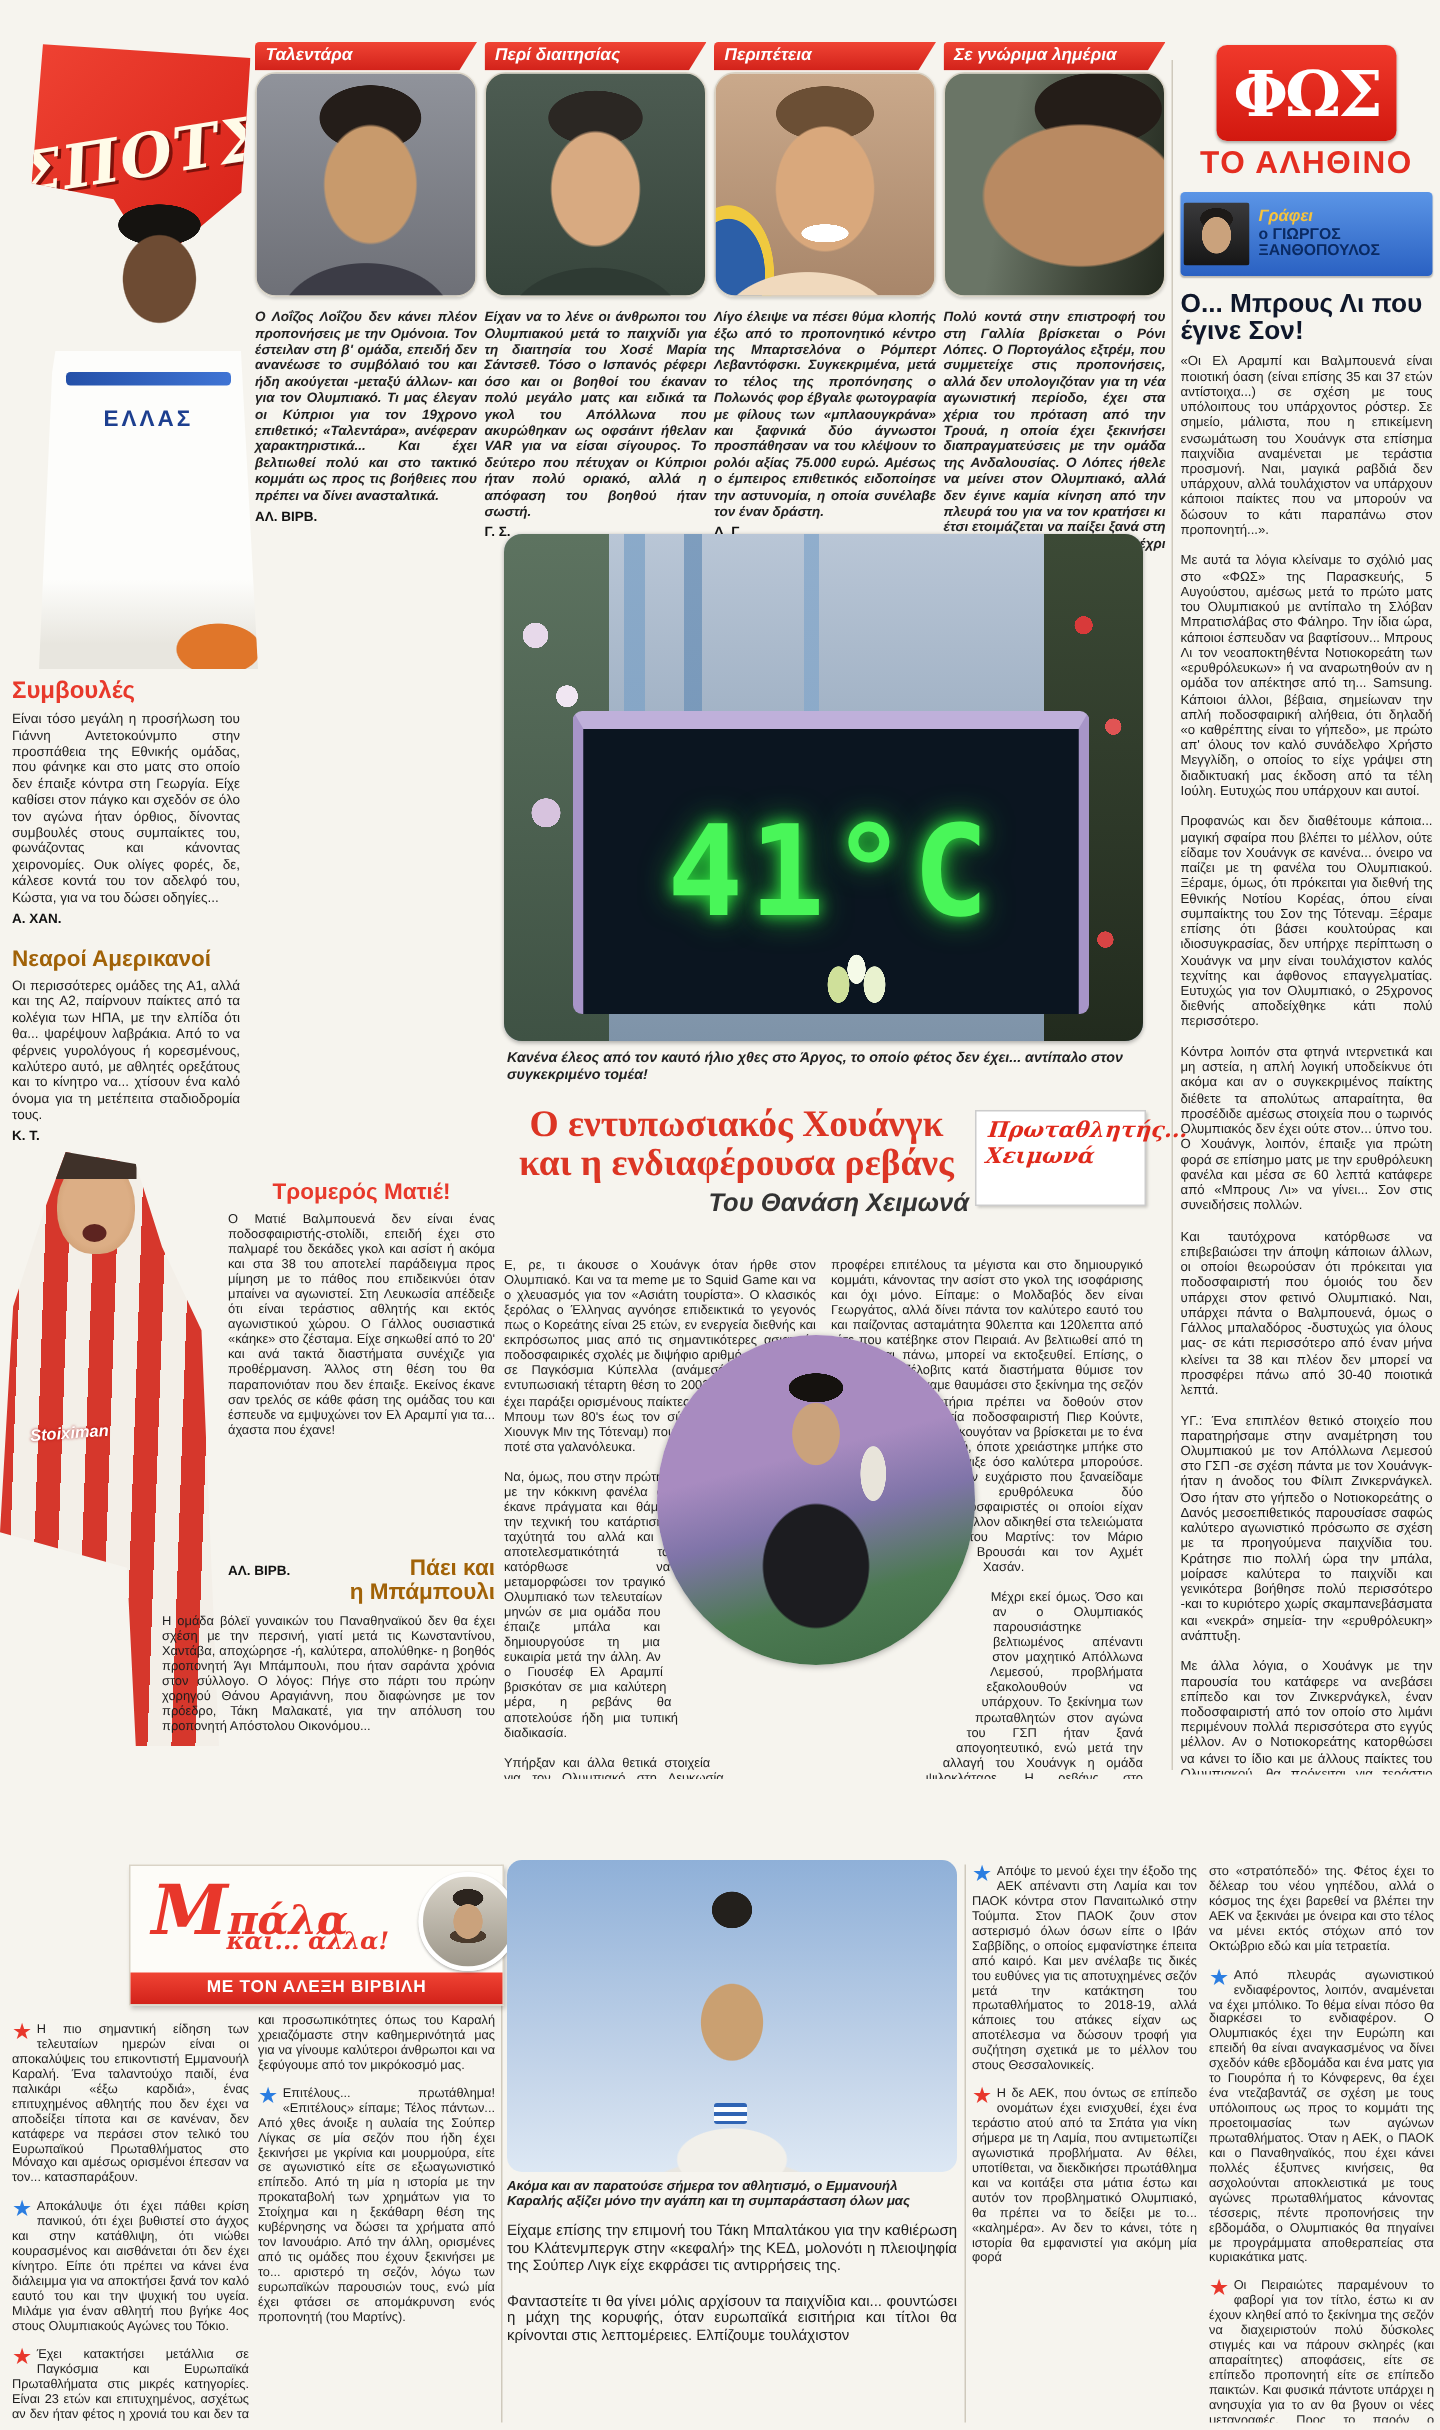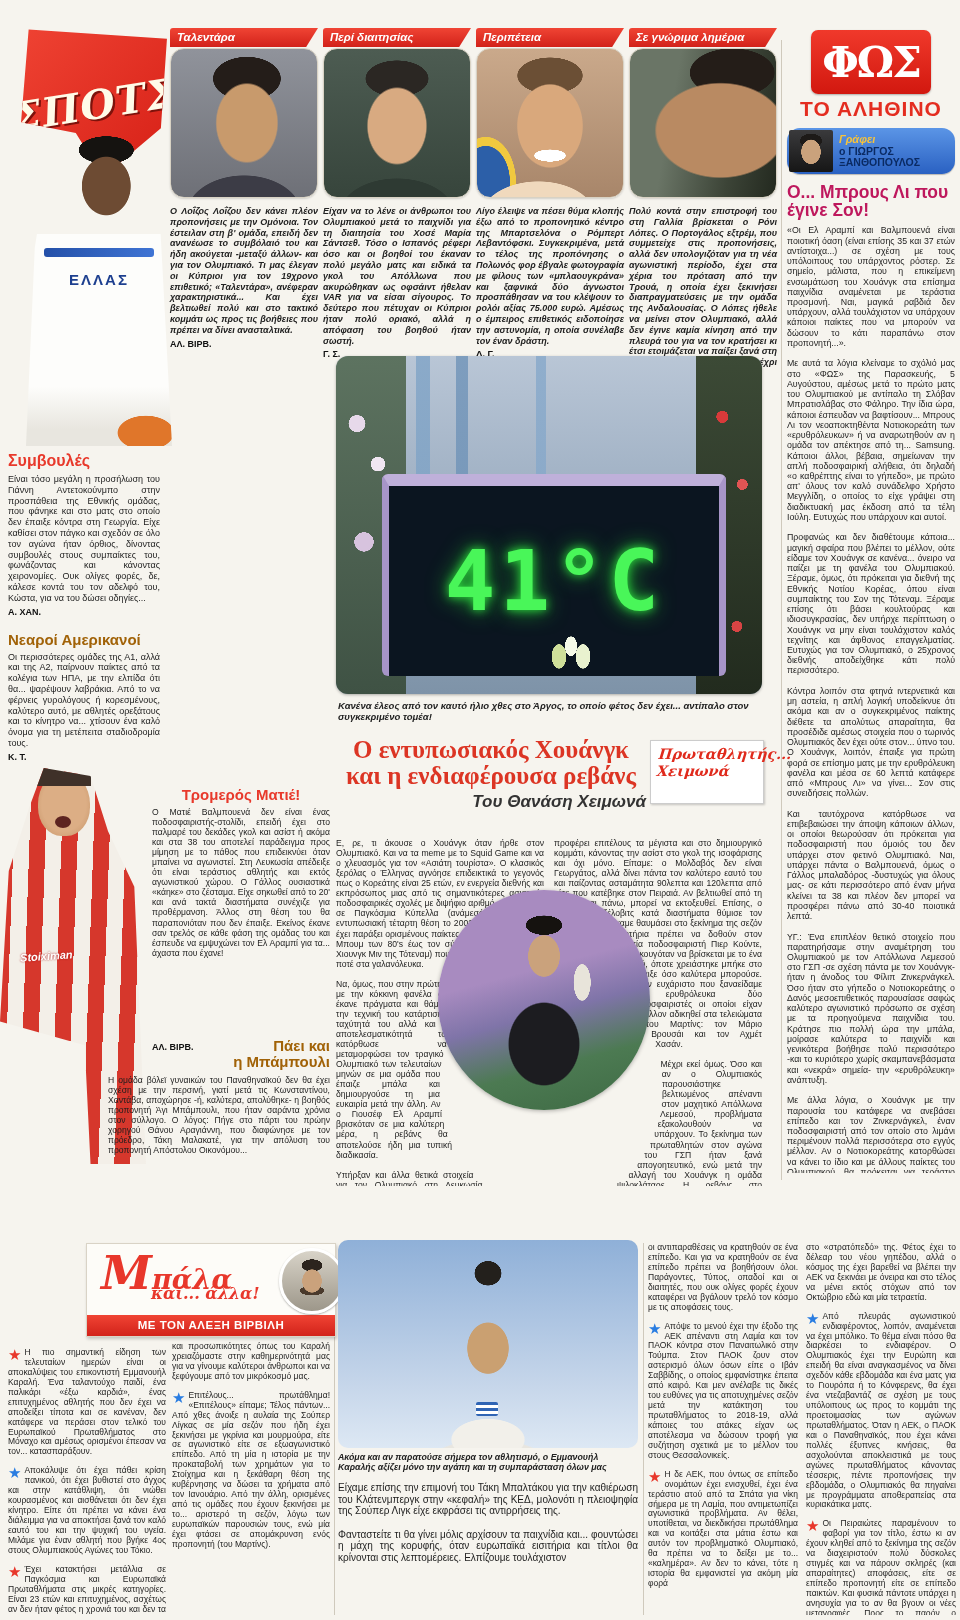--- a/index.html
+++ b/index.html
@@ -54,27 +54,27 @@
        clip-path:polygon(0 0,100% 0,92% 100%,0 100%);border-radius:3px 0 0 0;}
   .tphoto{height:148px;margin-top:1px;}
   .ttext{margin-top:8px;font-size:9px;line-height:1.2;font-style:italic;font-weight:bold;color:#222;}
 
   
   .foscol{left:787px;top:30px;width:168px;}
   .foslogo{width:120px;height:64px;margin:0 auto;background:linear-gradient(#f0392b,#d2180f);
         border-radius:7px;display:flex;align-items:center;justify-content:center;box-shadow:0 1px 2px rgba(0,0,0,.3);}
   .foslogo span{font-family:"DejaVu Serif",serif;font-weight:bold;font-size:42px;color:#fff;letter-spacing:-2px;}
   .fossub{text-align:center;color:#e42d20;font-weight:bold;font-size:21px;letter-spacing:1px;margin-top:3px;}
-  .fosby{margin-top:7px;height:46px;background:linear-gradient(#5b95e6,#2a61c2);border-radius:13px;
+  .fosby{margin-top:7px;height:56px;background:linear-gradient(#5b95e6,#2a61c2);border-radius:3px;
         display:flex;align-items:center;box-shadow:0 1px 1px rgba(0,0,0,.25);}
   .fosby .ph{width:44px;height:42px;margin-left:2px;border-radius:2px;}
   .fosby .t{padding-left:6px;line-height:1.1;}
   .fosby .g{color:#f6c33c;font-weight:bold;font-style:italic;font-size:11px;}
   .fosby .n{color:#0a2a63;font-weight:bold;font-size:10.5px;}
-  .foshead{margin-top:9px;color:#be185d;font-weight:bold;font-size:17.5px;line-height:1.04;}
+  .foshead{margin-top:9px;color:#0f172a;font-weight:bold;font-size:17.5px;line-height:1.04;}
   .fosbody{margin-top:6px;font-size:8.8px;line-height:1.165;height:948px;}
 
   
   .hred{color:#e8392b;font-weight:bold;font-size:16px;margin:0 0 4px 0;}
   .hblue{color:#a16207;font-weight:bold;font-size:15px;margin:0 0 4px 0;}
   .small{font-size:9px;line-height:1.2;}
   .smaller{font-size:8.6px;line-height:1.17;}
 
   
   .giannis{left:26px;top:116px;width:146px;height:330px;
@@ -353,21 +353,20 @@
 
   <div class="abs karalis">
     <div class="flag"></div>
   </div>
   <div class="abs kcaption">Ακόμα και αν παρατούσε σήμερα τον αθλητισμό, ο Εμμανουήλ Καραλής αξίζει μόνο την αγάπη και τη συμπαράσταση όλων μας</div>
   <div class="abs bcol pre" style="left:338px;top:1482px;width:300px;height:132px;font-size:10px;">Είχαμε επίσης την επιμονή του Τάκη Μπαλτάκου για την καθιέρωση του Κλάτενμπεργκ στην «κεφαλή» της ΚΕΔ, μολονότι η πλειοψηφία της Σούπερ Λιγκ είχε εκφράσει τις αντιρρήσεις της.
 
 Φανταστείτε τι θα γίνει μόλις αρχίσουν τα παιχνίδια και... φουντώσει η μάχη της κορυφής, όταν ευρωπαϊκά εισιτήρια και τίτλοι θα κρίνονται στις λεπτομέρειες. Ελπίζουμε τουλάχιστον</div>
 
   <div class="abs bcol" style="left:648px;top:1243px;width:150px;height:372px;">
-    <div class="bitem">οι αντιπαραθέσεις να κρατηθούν σε ένα επίπεδο. Και για να κρατηθούν σε ένα επίπεδο πρέπει να βοηθήσουν όλοι. Παράγοντες, Τύπος, οπαδοί και οι διαιτητές, που ουκ ολίγες φορές έχουν καταφέρει να βγάλουν τρελό τον κόσμο με τις αποφάσεις τους.</div>
     <div class="bitem">
       <span class="star" data-star="blue">★</span>
       <span>Απόψε το μενού έχει την έξοδο της ΑΕΚ απέναντι στη Λαμία και τον ΠΑΟΚ κόντρα στον Παναιτωλικό στην Τούμπα. Στον ΠΑΟΚ ζουν στον αστερισμό όλων όσων είπε ο Ιβάν Σαββίδης, ο οποίος εμφανίστηκε έπειτα από καιρό. Και μεν ανέλαβε τις δικές του ευθύνες για τις αποτυχημένες σεζόν μετά την κατάκτηση του πρωταθλήματος το 2018-19, αλλά κάποιες του ατάκες είχαν ως αποτέλεσμα να δώσουν τροφή για συζήτηση σχετικά με το μέλλον του στους Θεσσαλονικείς.</span>
     </div>
     <div class="bitem">
       <span class="star" data-star="red">★</span>
       <span>Η δε ΑΕΚ, που όντως σε επίπεδο ονομάτων έχει ενισχυθεί, έχει ένα τεράστιο ατού από τα Σπάτα για νίκη σήμερα με τη Λαμία, που αντιμετωπίζει αγωνιστικά προβλήματα. Αν θέλει, υποτίθεται, να διεκδικήσει πρωτάθλημα και να κοιτάξει στα μάτια έστω και αυτόν τον προβληματικό Ολυμπιακό, θα πρέπει να το δείξει με το... «καλημέρα». Αν δεν το κάνει, τότε η ιστορία θα εμφανιστεί για ακόμη μία φορά</span>
     </div>
   </div>
   <div class="abs bcol" style="left:806px;top:1243px;width:150px;height:372px;">

